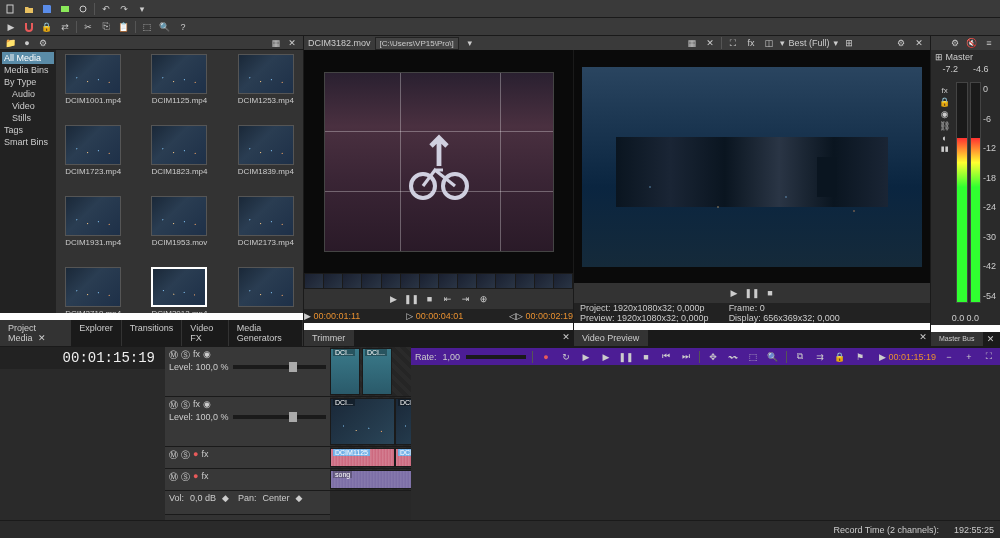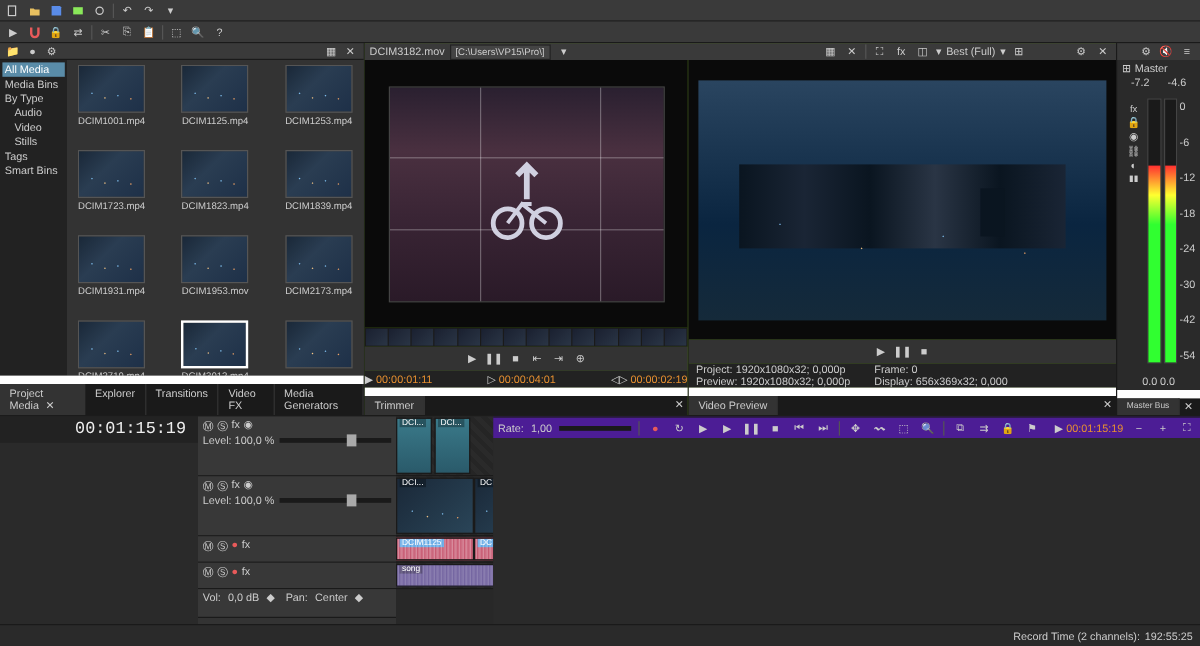--- a/index.html
+++ b/index.html
@@ -74,21 +74,21 @@
 .clip.video{background:linear-gradient(180deg,#3a7a8a 0%,#2a5a6a 100%)}
 .clip.video2{background:linear-gradient(135deg,#1a2838,#2a4558)}
 .clip.title{background:#3a8a7a}
 .clip.sound{background:#c04560}
 .clip.music{background:#6a5a9a}
 .clip-label{position:absolute;top:0;left:2px;font-size:7px;color:#fff;background:rgba(0,0,0,0.3);padding:0 2px}
 .waveform{position:absolute;inset:0;background:repeating-linear-gradient(90deg,rgba(255,255,255,0.2) 0,rgba(255,255,255,0.4) 1px,rgba(255,255,255,0.1) 2px,rgba(255,255,255,0.3) 3px)}
 .playhead{position:absolute;top:0;bottom:0;width:1px;background:#fff;left:390px;z-index:10}
 .playhead::before{content:'';position:absolute;top:-8px;left:-4px;width:0;height:0;border-left:5px solid transparent;border-right:5px solid transparent;border-top:8px solid #fff}
 .timeline-footer{height:18px;background:#4c1d95;display:flex;align-items:center;padding:0 4px;gap:6px;font-size:8px;border-top:1px solid #1a1a1a}
-.status-bar{height:18px;background:#2a2a2a;display:flex;align-items:center;padding:0 6px;gap:4px;font-size:8px;border-top:1px solid #1a1a1a}
+.status-bar{height:18px;background:#2a2a2a;display:flex;align-items:center;padding:0 6px;gap:15px;font-size:8px;border-top:1px solid #1a1a1a}
 .sep{width:1px;height:12px;background:#555}
 .tc{color:#e89030}
 .transport-btn{width:14px;height:14px;display:flex;align-items:center;justify-content:center;cursor:pointer;color:#ccc}
 .pathbar{background:#444;padding:1px 4px;border:1px solid #222;font-size:8px}
 svg{width:10px;height:10px;fill:currentColor}
 .city-lights{position:absolute;inset:0;background-image:radial-gradient(1px 1px at 20% 60%,#88ccff,transparent),radial-gradient(1px 1px at 40% 70%,#ffcc88,transparent),radial-gradient(1px 1px at 60% 65%,#88ccff,transparent),radial-gradient(1px 1px at 80% 72%,#ffaa66,transparent)}
 </style>
 </head>
 <body>
 

